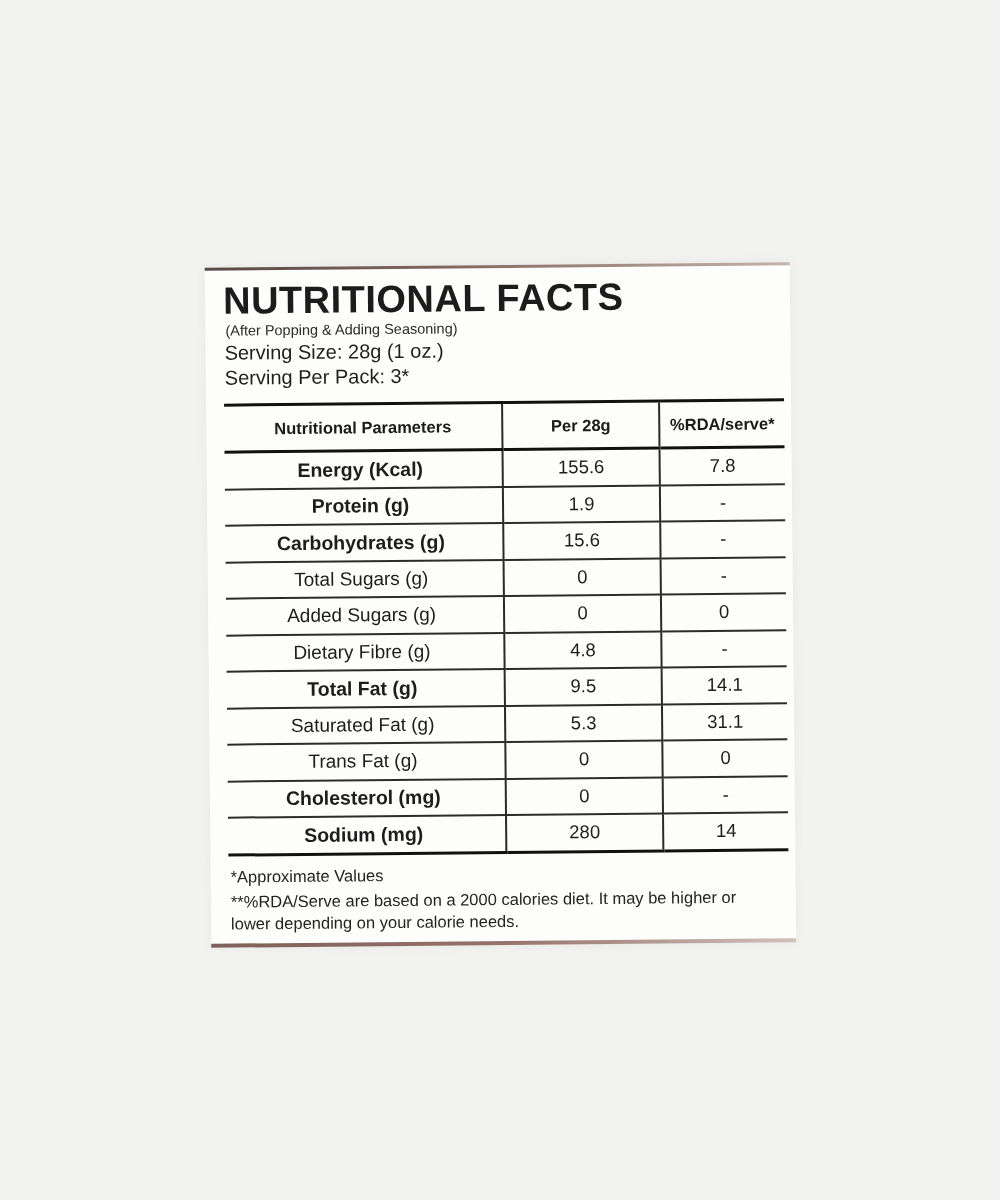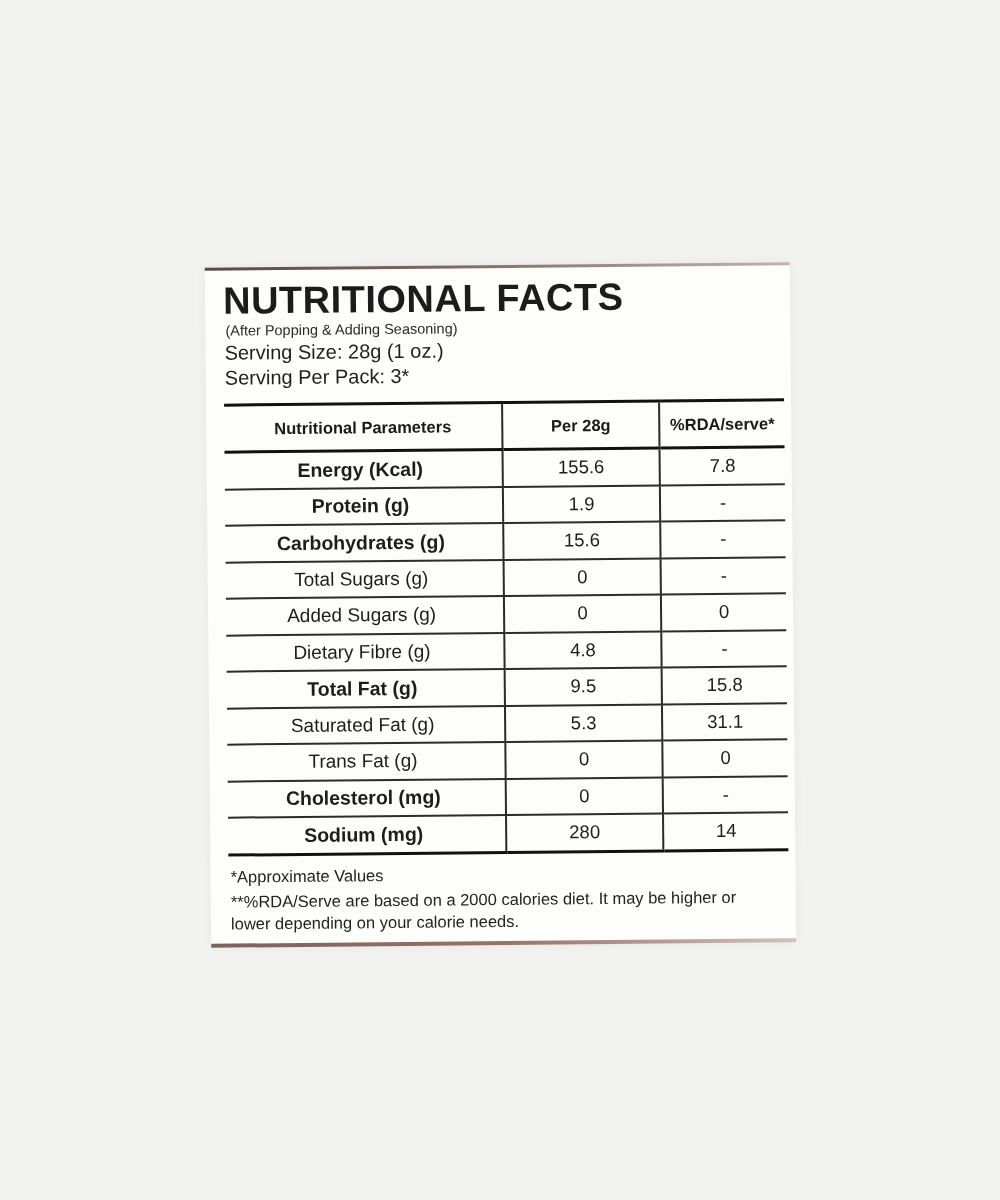--- a/index.html
+++ b/index.html
@@ -196,21 +196,21 @@
             <td class="r">0</td>
           </tr>
           <tr>
             <td class="p">Dietary Fibre (g)</td>
             <td class="v">4.8</td>
             <td class="r">-</td>
           </tr>
           <tr>
             <td class="p bold">Total Fat (g)</td>
             <td class="v">9.5</td>
-            <td class="r">15.8</td>
+            <td class="r">14.1</td>
           </tr>
           <tr>
             <td class="p">Saturated Fat (g)</td>
             <td class="v">5.3</td>
             <td class="r">31.1</td>
           </tr>
           <tr>
             <td class="p">Trans Fat (g)</td>
             <td class="v">0</td>
             <td class="r">0</td>

